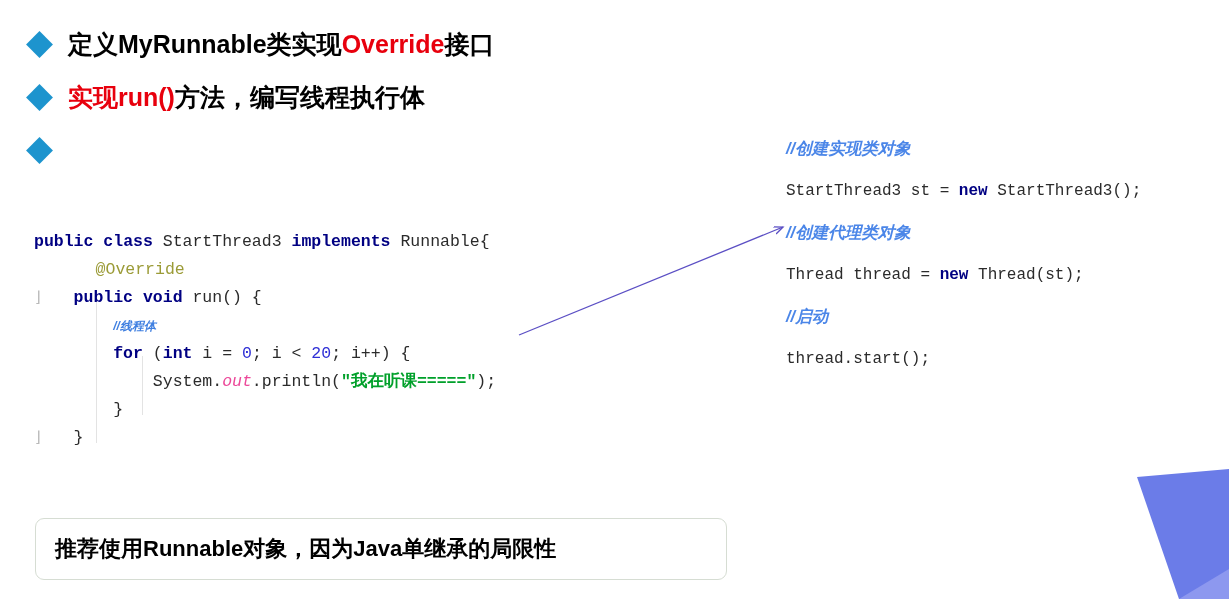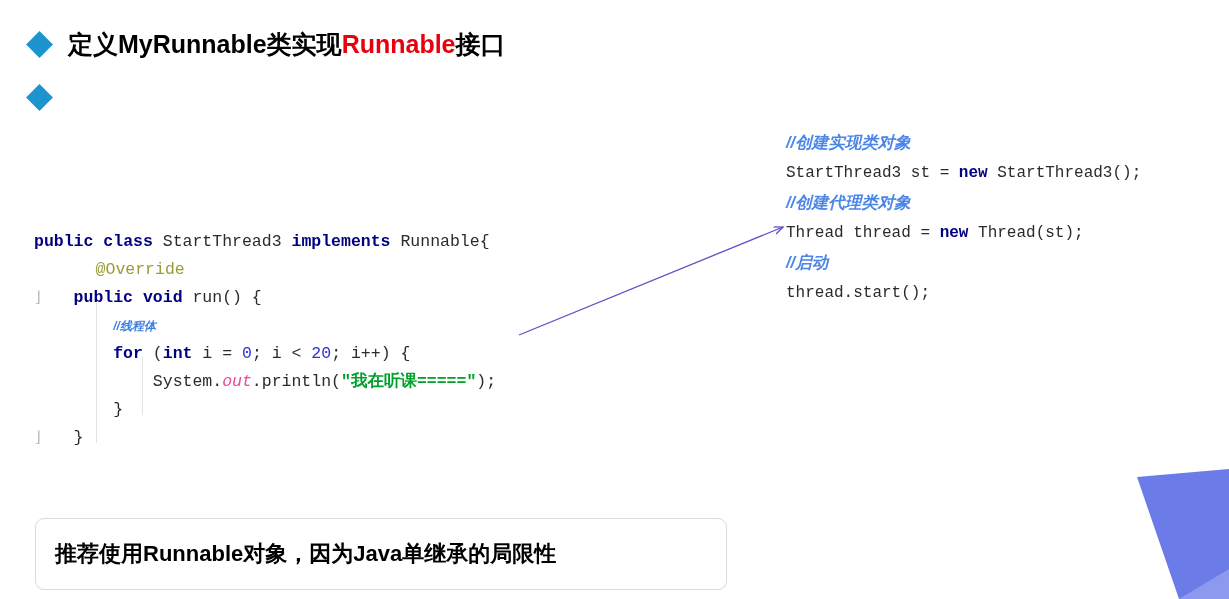--- a/index.html
+++ b/index.html
@@ -59,21 +59,21 @@
   
   .code {
     position: absolute;
     font-family: "Liberation Mono", "DejaVu Sans Mono", monospace;
     font-size: 16.5px;
     line-height: 28px;
     white-space: pre;
     color: #2b2b2b;
   }
   .code-left  { left: 34px; top: 228px; }
-  .code-right { left: 786px; top: 128px; font-size: 16px; line-height: 29px; }
+  .code-right { left: 786px; top: 128px; font-size: 16px; line-height: 41px; }
 
   .kw      { color: #000082; font-weight: bold; }
   .id      { color: #2b2b2b; }
   .anno    { color: #9b9b37; padding-left: 22px; }
   .cmt     { color: #3f7fe0; font-weight: bold; font-style: italic;
              font-family: "Liberation Sans", sans-serif; font-size: 12px; }
   .cmt-r   { color: #4b86e8; font-weight: bold; font-style: italic;
              font-family: "Liberation Sans", sans-serif; font-size: 16.5px; }
   .num     { color: #2f2fd6; }
   .str     { color: #00a02a; font-weight: bold; }
@@ -103,21 +103,21 @@
     height: 140px;
     pointer-events: none;
   }
 
   
   .callout {
     position: absolute;
     left: 35px;
     top: 518px;
     width: 692px;
-    height: 72px;
+    height: 62px;
     border: 1.6px solid #d6ddd3;
     border-radius: 9px;
     background: #ffffff;
     box-sizing: border-box;
     display: flex;
     align-items: center;
   }
   .callout-text {
     font-family: "Liberation Sans", sans-serif;
     font-weight: bold;
@@ -127,23 +127,27 @@
     white-space: nowrap;
   }
 </style>
 </head>
 <body>
 
 <div class="bullets">
 
   <div class="bullet-row">
     <span class="diamond"></span>
-    <span class="bullet-text"><span>定义MyRunnable类实现</span><span class="hl">Runnable</span><span>接口</span></span>
+    <span class="bullet-text"><span>定义MyRunnable类实现</span><span class="hl">Override</span><span>接口</span></span>
   </div>
 
+  <div class="bullet-row">
+    <span class="diamond"></span>
+    <span class="bullet-text"><span class="hl">实现run()</span><span>方法，编写线程执行体</span></span>
+  </div>
 
   <div class="bullet-row">
     <span class="diamond"></span>
   </div>
 
 </div>
 
 <div class="fold" style="left:34px; top:288px;">⌋</div>
 <div class="fold" style="left:34px; top:428px;">⌋</div>
 <div class="guide" style="left:96px; top:300px; height:143px;"></div>

